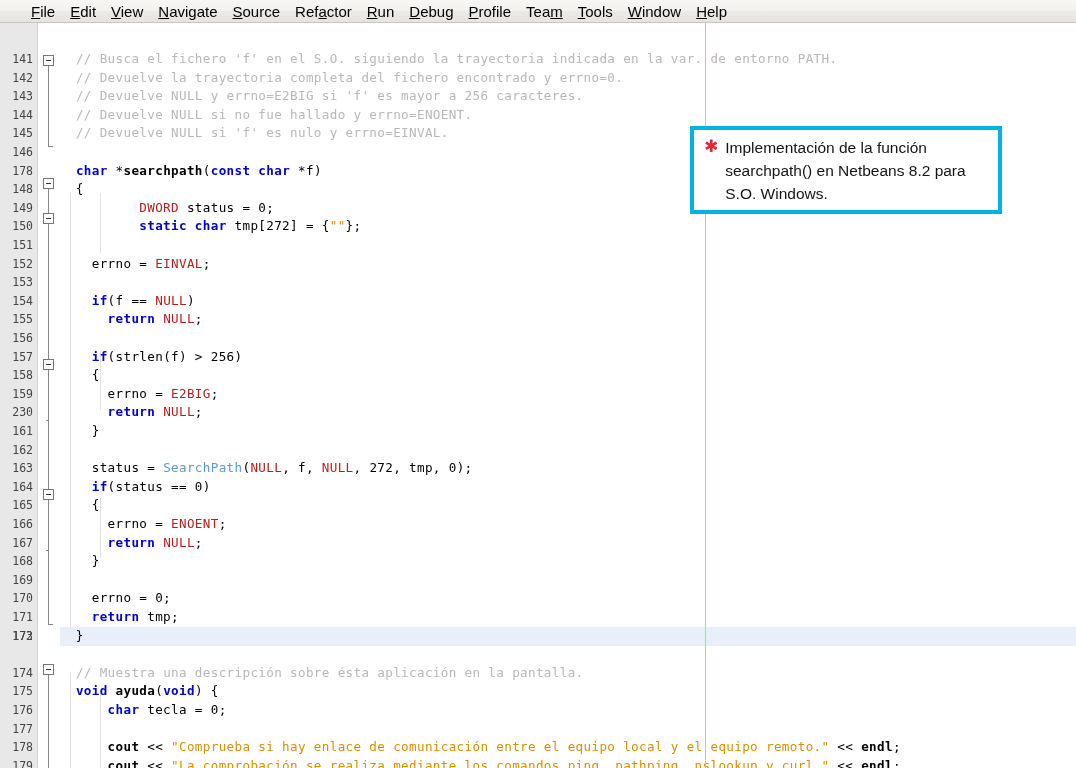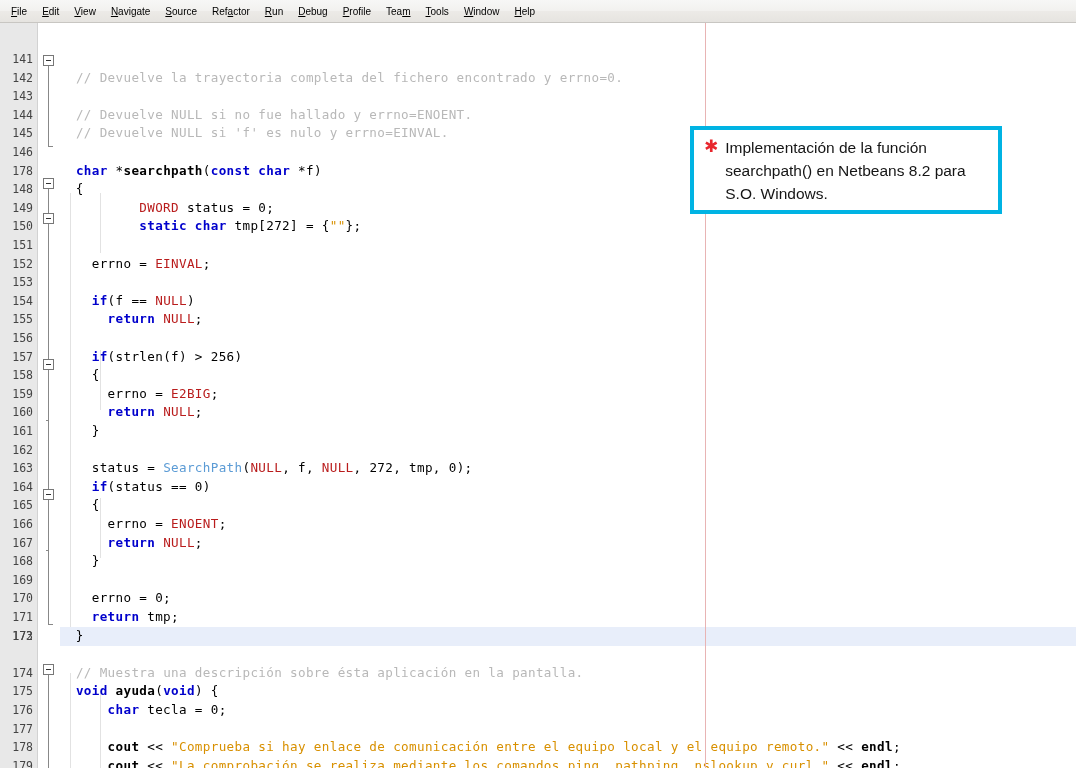--- a/index.html
+++ b/index.html
@@ -12,22 +12,22 @@
   }
 
   
   #menubar {
     height: 23px;
     width: 1076px;
     background: linear-gradient(to bottom, #f7f7f6 0%, #f2f1ef 48%, #eceae7 52%, #e6e4e0 100%);
     border-bottom: 1px solid #c8c6c2;
     display: flex;
     align-items: center;
-    padding-left: 4px;
-    font-size: 10px;
+    padding-left: 24px;
+    font-size: 15px;
     color: #000000;
     user-select: none;
   }
   .menu-item {
     padding: 2px 8px 2px 7px;
     white-space: nowrap;
     cursor: default;
     line-height: 15px;
   }
   .menu-item .mn { text-decoration: underline; }
@@ -225,40 +225,40 @@
   <div class="foldbox" style="left:43px; top:466px;"></div>
   <div class="foldline" style="left:48px; top:477px; height:50px;"></div>
   <div class="foldend" style="left:46px; top:527px; width:3px;"></div>
 
   <div class="foldbox" style="left:43px; top:641px;"></div>
   <div class="foldline" style="left:48px; top:652px; height:116px;"></div>
 
   <div id="margin-line"></div>
 
   <div id="rows">
-      <div class="row" style="top: 27px; position: absolute; left: 0px; width: 1076px;"><div class="ln">141</div></div>
+      <div class="row" style="top: 27px; position: absolute; left: 0px; width: 1076px;"><div class="ln">141</div><div class="code">  <span class="cmt">// Busca el fichero 'f' en el S.O. siguiendo la trayectoria indicada en la var. de entorno PATH.</span></div></div>
       <div class="row" style="top: 45.6px; position: absolute; left: 0px; width: 1076px;"><div class="ln">142</div><div class="code">  <span class="cmt">// Devuelve la trayectoria completa del fichero encontrado y errno=0.</span></div></div>
-      <div class="row" style="top: 64.2px; position: absolute; left: 0px; width: 1076px;"><div class="ln">143</div></div>
+      <div class="row" style="top: 64.2px; position: absolute; left: 0px; width: 1076px;"><div class="ln">143</div><div class="code">  <span class="cmt">// Devuelve NULL y errno=E2BIG si 'f' es mayor a 256 caracteres.</span></div></div>
       <div class="row" style="top: 82.8px; position: absolute; left: 0px; width: 1076px;"><div class="ln">144</div><div class="code">  <span class="cmt">// Devuelve NULL si no fue hallado y errno=ENOENT.</span></div></div>
       <div class="row" style="top: 101.4px; position: absolute; left: 0px; width: 1076px;"><div class="ln">145</div><div class="code">  <span class="cmt">// Devuelve NULL si 'f' es nulo y errno=EINVAL.</span></div></div>
       <div class="row" style="top: 120px; position: absolute; left: 0px; width: 1076px;"><div class="ln">146</div></div>
       <div class="row" style="top: 138.6px; position: absolute; left: 0px; width: 1076px;"><div class="ln">178</div><div class="code">  <span class="kw">char</span> *<span class="bold">searchpath</span>(<span class="kw">const</span> <span class="kw">char</span> *f)</div></div>
       <div class="row" style="top: 157.2px; position: absolute; left: 0px; width: 1076px;"><div class="ln">148</div><div class="code">  {</div></div>
       <div class="row" style="top: 175.8px; position: absolute; left: 0px; width: 1076px;"><div class="ln">149</div><div class="code">          <span class="cst">DWORD</span> status = 0;</div></div>
       <div class="row" style="top: 194.4px; position: absolute; left: 0px; width: 935px; padding-left: 8px;"><div class="ln">150</div><div class="code">          <span class="kw">static</span> <span class="kw">char</span> tmp[272] = {<span class="str">""</span>};</div></div>
       <div class="row" style="top: 213px; position: absolute; left: 0px; width: 1076px;"><div class="ln">151</div><div class="code"></div></div>
       <div class="row" style="top: 231.6px; position: absolute; left: 0px; width: 1076px;"><div class="ln">152</div><div class="code">    errno = <span class="cst">EINVAL</span>;</div></div>
       <div class="row" style="top: 250.2px; position: absolute; left: 0px; width: 1076px;"><div class="ln">153</div><div class="code"></div></div>
       <div class="row" style="top: 268.8px; position: absolute; left: 0px; width: 1076px;"><div class="ln">154</div><div class="code">    <span class="kw">if</span>(f == <span class="cst">NULL</span>)</div></div>
       <div class="row" style="top: 287.4px; position: absolute; left: 0px; width: 1076px;"><div class="ln">155</div><div class="code">      <span class="kw">return</span> <span class="cst">NULL</span>;</div></div>
       <div class="row" style="top: 306px; position: absolute; left: 0px; width: 1012px;"><div class="ln">156</div><div class="code"></div></div>
       <div class="row" style="top: 324.6px; position: absolute; left: 0px; width: 1076px;"><div class="ln">157</div><div class="code">    <span class="kw">if</span>(strlen(f) &gt; 256)</div></div>
       <div class="row" style="top: 343.2px; position: absolute; left: 0px; width: 1076px;"><div class="ln">158</div><div class="code">    {</div></div>
       <div class="row" style="top: 361.8px; position: absolute; left: 0px; width: 1076px;"><div class="ln">159</div><div class="code">      errno = <span class="cst">E2BIG</span>;</div></div>
-      <div class="row" style="top: 380.4px; position: absolute; left: 0px; width: 1076px;"><div class="ln">160</div><div class="code">      <span class="kw">return</span> <span class="cst">NULL</span>;</div></div>
+      <div class="row" style="top: 380.4px; position: absolute; left: 0px; width: 1076px;"><div class="ln">230</div><div class="code">      <span class="kw">return</span> <span class="cst">NULL</span>;</div></div>
       <div class="row" style="top: 399px; position: absolute; left: 0px; width: 1076px;"><div class="ln">161</div><div class="code">    }</div></div>
       <div class="row" style="top: 417.6px; position: absolute; left: 0px; width: 1076px;"><div class="ln">162</div><div class="code"></div></div>
       <div class="row" style="top: 436.2px; position: absolute; left: 0px; width: 1076px;"><div class="ln">163</div><div class="code">    status = <span class="fn">SearchPath</span>(<span class="cst">NULL</span>, f, <span class="cst">NULL</span>, 272, tmp, 0);</div></div>
       <div class="row" style="top: 454.8px; position: absolute; left: 0px; width: 1076px;"><div class="ln">164</div><div class="code">    <span class="kw">if</span>(status == 0)</div></div>
       <div class="row" style="top: 473.4px; position: absolute; left: 0px; width: 1076px;"><div class="ln">165</div><div class="code">    {</div></div>
       <div class="row" style="top: 492px; position: absolute; left: 0px; width: 1076px;"><div class="ln">166</div><div class="code">      errno = <span class="cst">ENOENT</span>;</div></div>
       <div class="row" style="top: 510.6px; position: absolute; left: 0px; width: 1076px;"><div class="ln">167</div><div class="code">      <span class="kw">return</span> <span class="cst">NULL</span>;</div></div>
       <div class="row" style="top: 529.2px; position: absolute; left: 0px; width: 1076px;"><div class="ln">168</div><div class="code">    }</div></div>
       <div class="row" style="top: 547.8px; position: absolute; left: 0px; width: 1076px;"><div class="ln">169</div><div class="code"></div></div>
       <div class="row" style="top: 566.4px; position: absolute; left: 0px; width: 1076px;"><div class="ln">170</div><div class="code">    errno = 0;</div></div>

